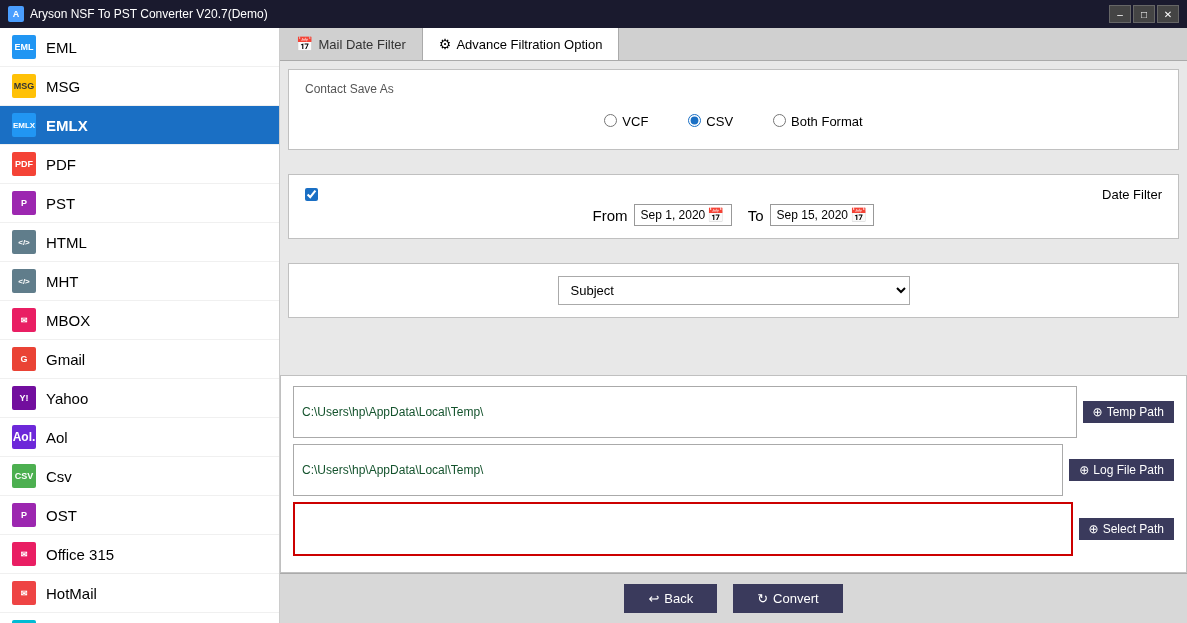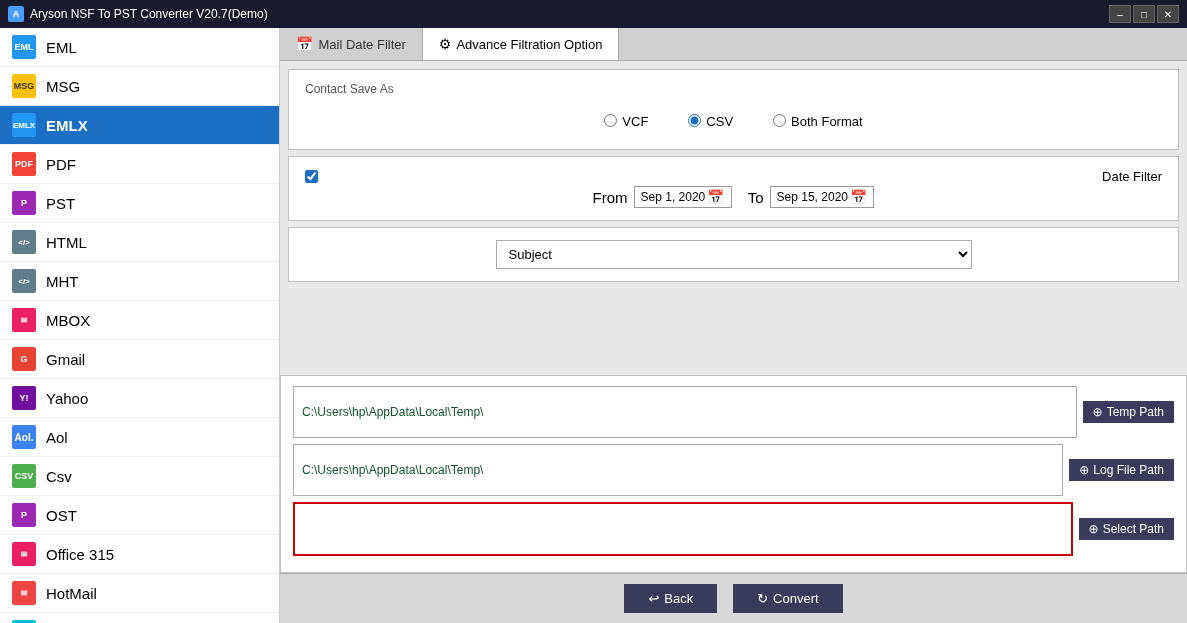--- a/index.html
+++ b/index.html
@@ -63,21 +63,21 @@
       cursor: pointer;
       background: #d0d0d0;
       border-right: 1px solid #aaa;
       font-size: 13px;
       color: #333;
     }
     .tab.active { background: white; color: #000; font-weight: 500; }
     .tab-icon { font-size: 14px; }
 
     
-    .content-area { flex: 1; display: flex; flex-direction: column; padding: 8px; gap: 6px; overflow: hidden; }
+    .content-area { flex: 1; display: flex; flex-direction: column; padding: 8px; gap: 24px; overflow: hidden; }
 
     
     .panel {
       background: white;
       border: 1px solid #c0c0c0;
       padding: 12px 16px;
     }
     .panel-title { font-size: 12px; color: #555; margin-bottom: 10px; }
 
     
@@ -91,21 +91,21 @@
     .date-row { display: flex; align-items: center; justify-content: center; gap: 16px; }
     .date-group { display: flex; align-items: center; gap: 6px; }
     .date-label { font-size: 15px; }
     .date-input {
       display: flex; align-items: center; gap: 2px;
       border: 1px solid #999; padding: 2px 6px; background: white; font-size: 12px;
     }
     .cal-icon { font-size: 14px; color: #555; cursor: pointer; }
     .select-wrapper { display: flex; justify-content: center; }
     select {
-      width: 476px; padding: 5px 8px; border: 1px solid #aaa; background: white; font-size: 13px; cursor: pointer;
+      width: 352px; padding: 5px 8px; border: 1px solid #aaa; background: white; font-size: 13px; cursor: pointer;
     }
 
     
     .saving-panel { background: white; border: 1px solid #c0c0c0; padding: 10px 12px; }
     .saving-title { font-size: 12px; color: #555; margin-bottom: 8px; }
     .path-row { display: flex; align-items: center; gap: 6px; margin-bottom: 6px; }
     .path-input {
       flex: 1; padding: 18px 8px; border: 1px solid #aaa; background: white; font-size: 12px; color: #14532d;
     }
     .path-input.highlight { border: 2px solid #cc0000; }
@@ -129,21 +129,21 @@
     .icon-eml { background: #2196F3; color: white; font-size: 9px; }
     .icon-msg { background: #FFC107; color: #333; font-size: 9px; }
     .icon-emlx { background: #2196F3; color: white; font-size: 8px; }
     .icon-pdf { background: #f44336; color: white; font-size: 9px; }
     .icon-pst { background: #9c27b0; color: white; font-size: 9px; }
     .icon-html { background: #607d8b; color: white; font-size: 8px; }
     .icon-mht { background: #607d8b; color: white; font-size: 8px; }
     .icon-mbox { background: #e91e63; color: white; font-size: 8px; }
     .icon-gmail { background: #ea4335; color: white; font-size: 9px; }
     .icon-yahoo { background: #720e9e; color: white; font-size: 9px; }
-    .icon-aol { background: #3b82f6; color: white; font-size: 10px; }
+    .icon-aol { background: #6d28d9; color: white; font-size: 12px; }
     .icon-csv { background: #4caf50; color: white; font-size: 9px; }
     .icon-ost { background: #9c27b0; color: white; font-size: 9px; }
     .icon-o365 { background: #e91e63; color: white; font-size: 8px; }
     .icon-hotmail { background: #e44; color: white; font-size: 8px; }
     .icon-livex { background: #00bcd4; color: white; font-size: 8px; }
   </style>
 </head>
 <body>
 
 <div class="title-bar">

